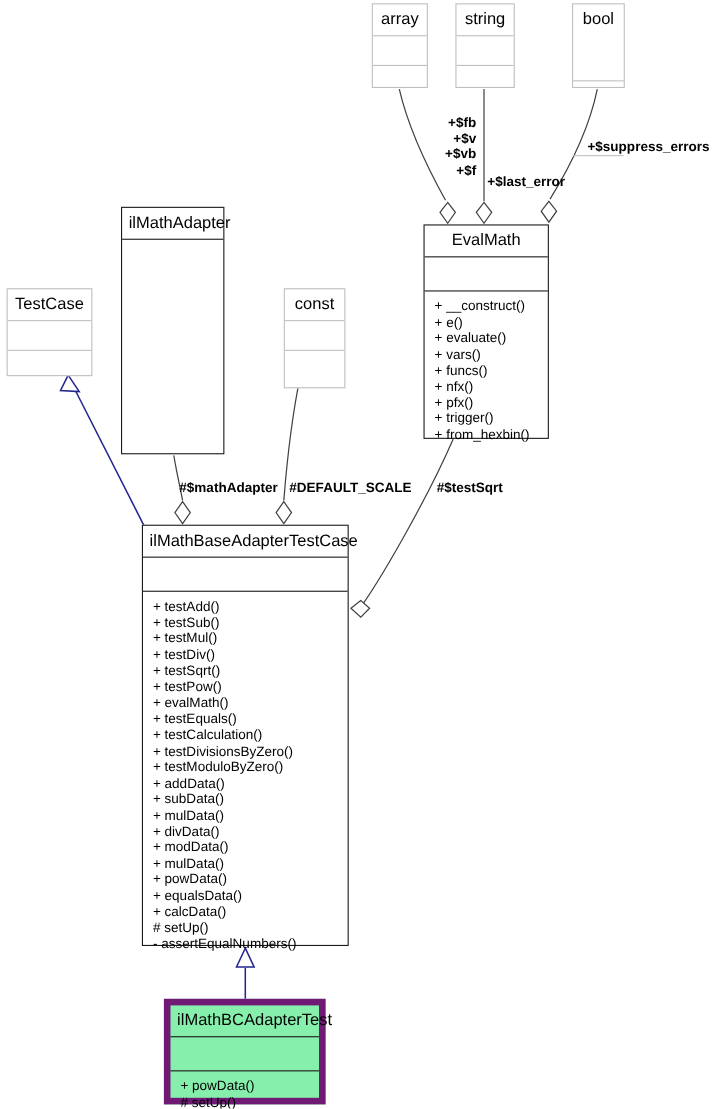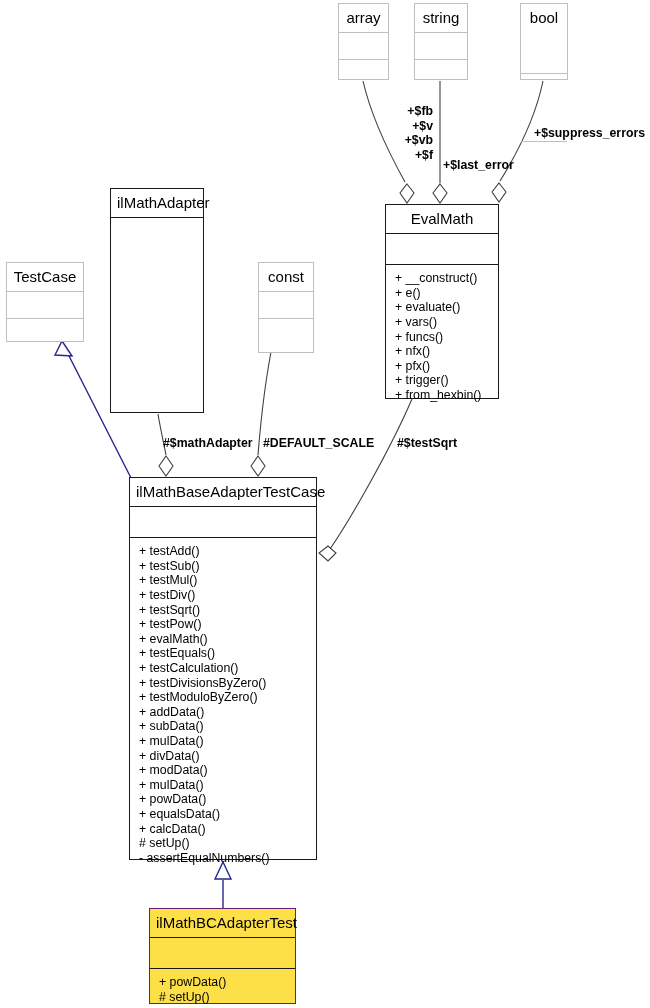--- a/index.html
+++ b/index.html
@@ -33,22 +33,22 @@
     display: flex;
     flex-direction: column;
   }
   .uml-class.plain {
     border: 1px solid #bfbfbf;
   }
   .uml-class.strong {
     border: 1px solid #1a1a1a;
   }
   .uml-class.filled {
-    background: #fde047;
-    border: 1px solid #701a75;
+    background: #86efac;
+    border: 6px solid #701a75;
   }
   .uml-title {
     text-align: center;
     font-size: 15px;
     color: #000000;
     line-height: 1.15;
     padding: 5px 6px 6px 6px;
     white-space: nowrap;
   }
   .uml-sep-plain { border-top: 1px solid #bfbfbf; }

